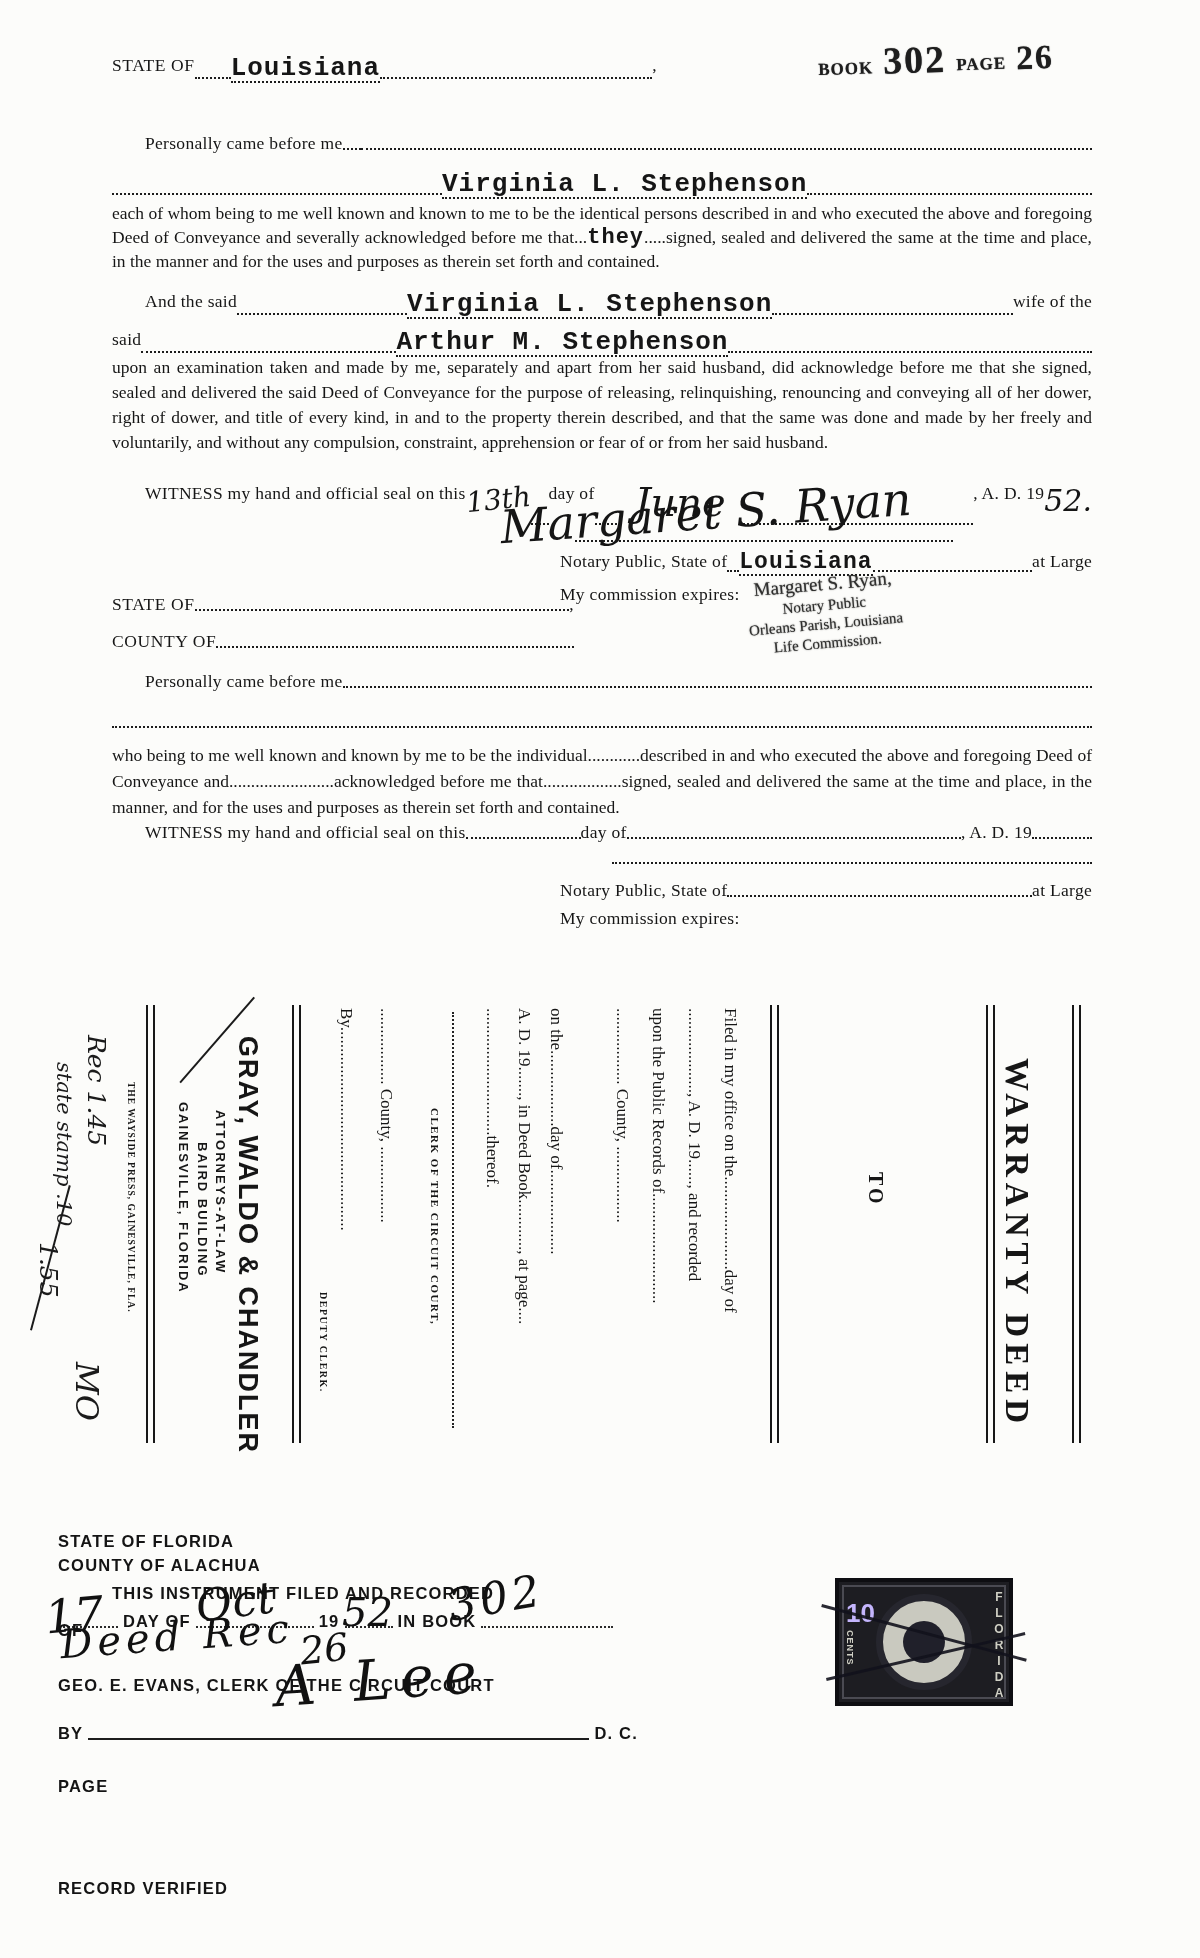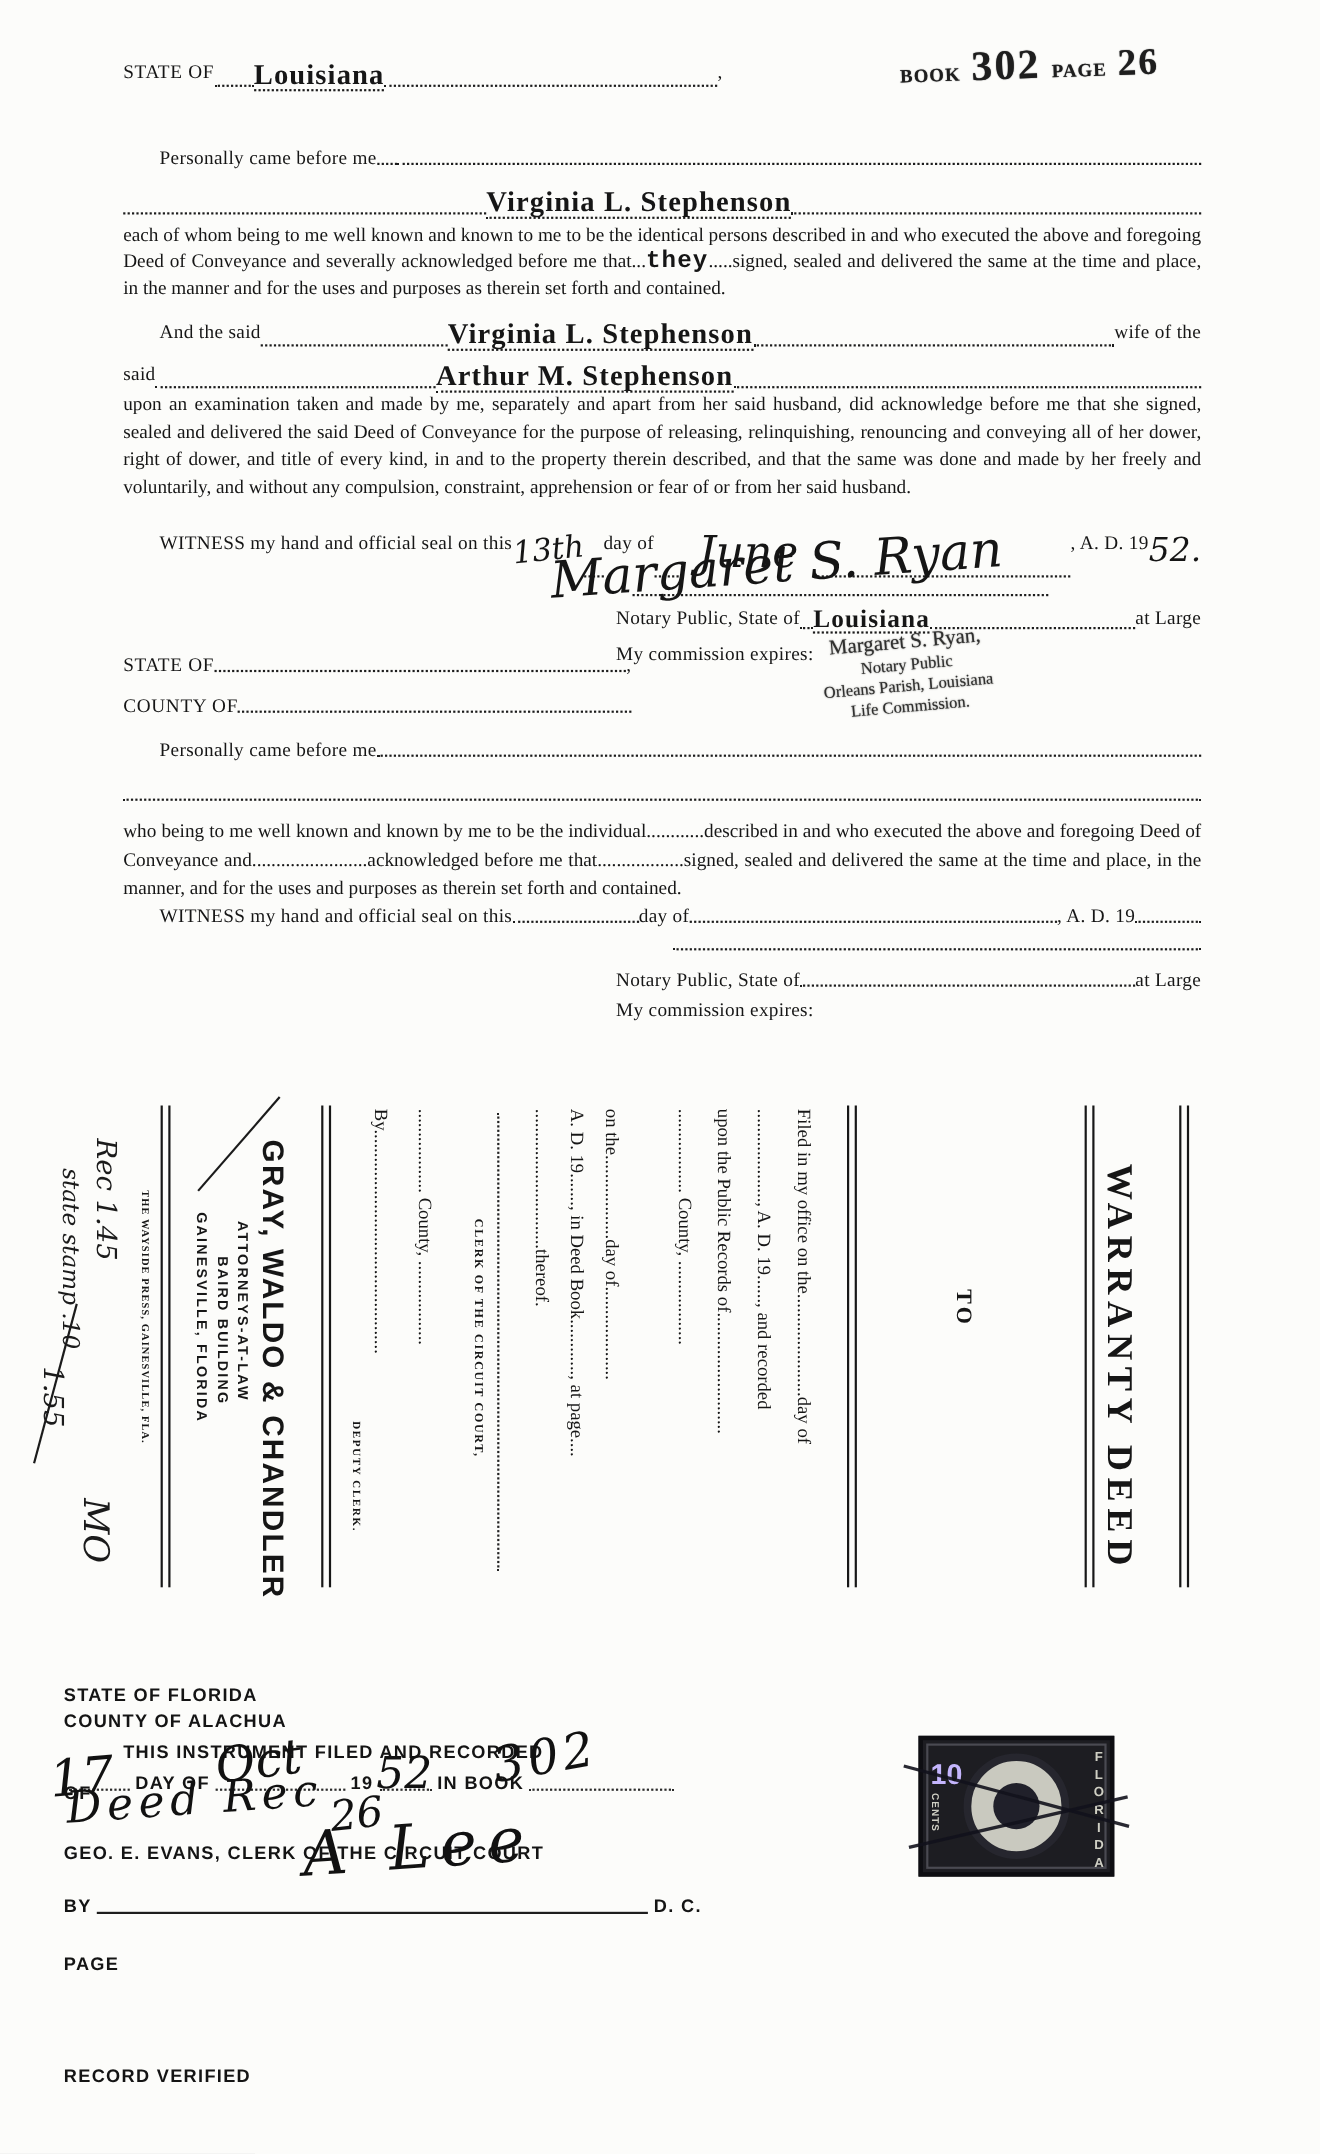--- a/index.html
+++ b/index.html
@@ -9,21 +9,21 @@
   .ln{position:absolute;display:flex;align-items:flex-start;white-space:nowrap;}
   .lbl{font-size:17.5px;letter-spacing:.3px;}
   .caps{letter-spacing:.6px;}
   .fill{flex:1 1 auto;align-self:flex-end;margin-bottom:4px;border-bottom:2.2px dotted #1c1c1c;height:0;}
   .fw12{flex:0 0 12px;} .fw18{flex:0 0 18px;} .fw26{flex:0 0 26px;} .fw36{flex:0 0 36px;}
   .fw60{flex:0 0 60px;} .fw115{flex:0 0 115px;} .fw170{flex:0 0 170px;} .fw255{flex:0 0 255px;} .fw330{flex:0 0 330px;}
   .typed{font-family:"Liberation Mono","DejaVu Sans Mono",monospace;font-weight:700;
          font-size:26px;line-height:1;letter-spacing:1px;}
   .typed.sm{font-size:23px;}
   .typed.inline{font-size:22px;}
-  .und{border-bottom:2.2px dotted #1c1c1c;font-family:Liberation Serif, serif;}
+  .und{border-bottom:2.2px dotted #1c1c1c;}
   .strike{text-decoration:line-through;text-decoration-thickness:2px;font-weight:600;}
   .para{position:absolute;width:980px;text-align:justify;font-size:17.5px;line-height:24px;}
   .script{font-family:"DejaVu Serif",serif;font-style:italic;color:#151515;}
   .fillline{position:absolute;border-bottom:2.4px dotted #1c1c1c;height:0;}
   
   .book-stamp{position:absolute;left:818px;top:42px;display:flex;align-items:flex-end;gap:10px;
               transform:rotate(-2deg);color:#1e1e1e;font-family:"Liberation Serif",serif;
               font-weight:700;text-shadow:0 0 1px #444;}
   .bs-label{font-size:17px;letter-spacing:1px;}
   .bs-num{font-size:38px;line-height:.9;letter-spacing:2px;}

